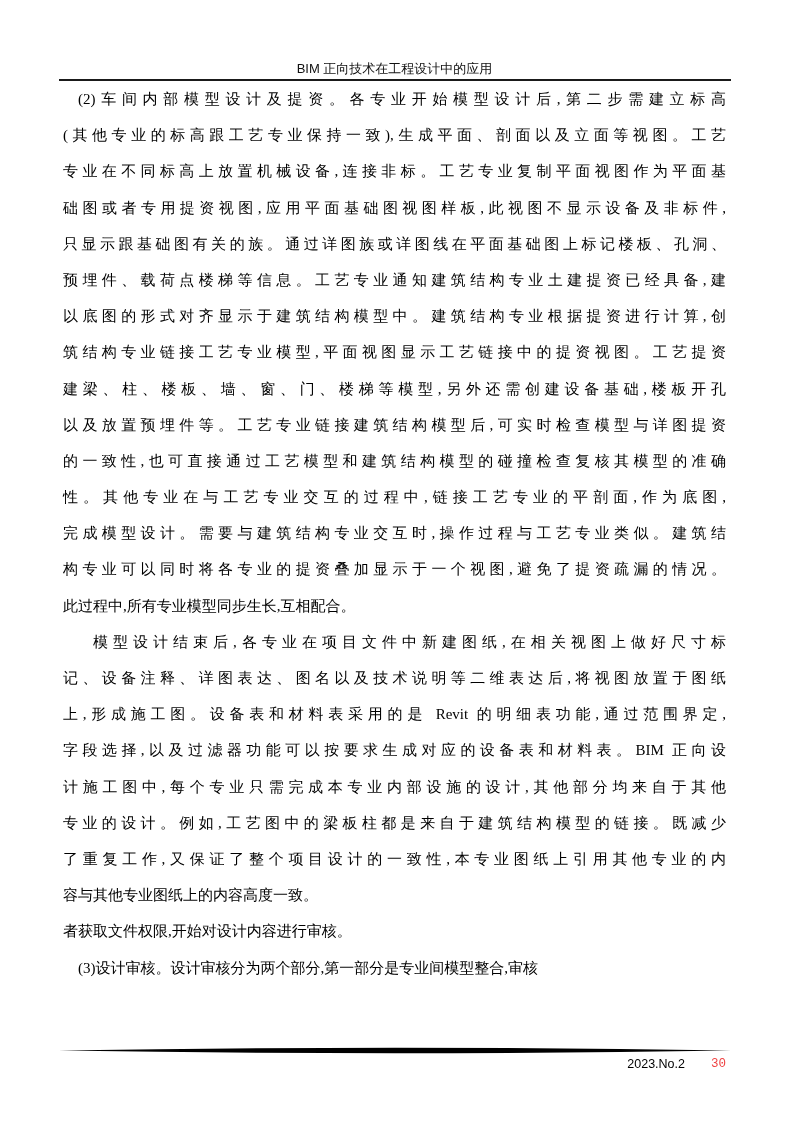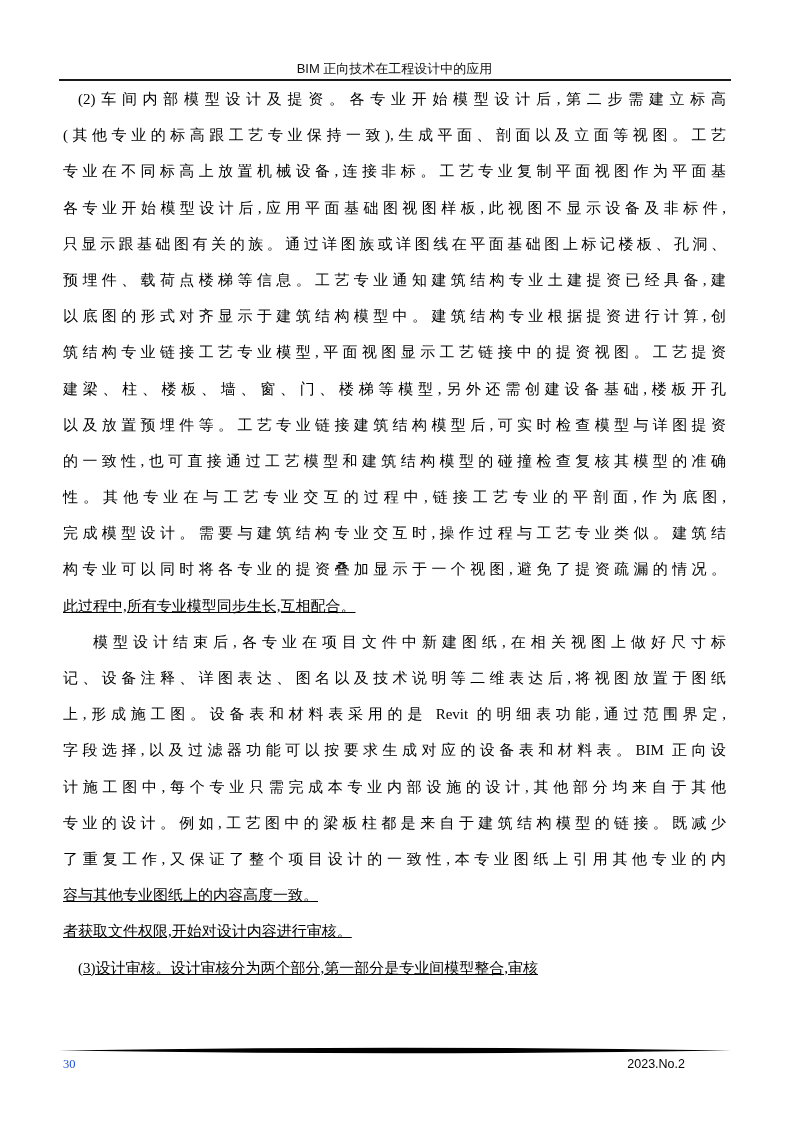--- a/index.html
+++ b/index.html
@@ -46,42 +46,41 @@
     font-size: 15px;
     color: #000000;
     text-align: justify;
     text-align-last: justify;
     white-space: nowrap;
     letter-spacing: 0;
   }
   .line.end {
     text-align: left;
     text-align-last: left;
-    text-decoration: underline;
   }
   .line.start { text-indent: 2em; }
   .line.start-paren { text-indent: 1em; }
   .footer-rule {
     position: absolute;
     top: 1047px;
     left: 59px;
     width: 672px;
     height: 7px;
   }
   .footer-rule svg { display: block; width: 100%; height: 100%; }
   .page-number {
     position: absolute;
     top: 1056px;
     left: 63px;
     width: 663px;
-    text-align: left;
-    font-family: Liberation Serif, serif;
+    text-align: right;
+    font-family: Liberation Mono, monospace;
     font-size: 12.5px;
     line-height: 16px;
-    color: #1d4ed8;
+    color: #ef4444;
   }
   .issue-label {
     position: absolute;
     top: 1056px;
     right: 108px;
     font-family: "Liberation Sans", "DejaVu Sans", sans-serif;
     font-size: 12.5px;
     line-height: 16px;
     color: #000000;
   }
@@ -92,21 +91,21 @@
 <div class="page">
 
   <div class="running-head">BIM 正向技术在工程设计中的应用</div>
 
   <div class="header-rule"></div>
 
   <div class="doc-body">
       <div class="line start-paren">(2)车间内部模型设计及提资。各专业开始模型设计后,第二步需建立标高</div>
       <div class="line">(其他专业的标高跟工艺专业保持一致),生成平面、剖面以及立面等视图。工艺</div>
       <div class="line">专业在不同标高上放置机械设备,连接非标。工艺专业复制平面视图作为平面基</div>
-      <div class="line">各专业开始模型设计后,应用平面基础图视图样板,此视图不显示设备及非标件,</div>
+      <div class="line">础图或者专用提资视图,应用平面基础图视图样板,此视图不显示设备及非标件,</div>
       <div class="line">只显示跟基础图有关的族。通过详图族或详图线在平面基础图上标记楼板、孔洞、</div>
       <div class="line">预埋件、载荷点楼梯等信息。工艺专业通知建筑结构专业土建提资已经具备,建</div>
       <div class="line">以底图的形式对齐显示于建筑结构模型中。建筑结构专业根据提资进行计算,创</div>
       <div class="line">筑结构专业链接工艺专业模型,平面视图显示工艺链接中的提资视图。工艺提资</div>
       <div class="line">建梁、柱、楼板、墙、窗、门、楼梯等模型,另外还需创建设备基础,楼板开孔</div>
       <div class="line">以及放置预埋件等。工艺专业链接建筑结构模型后,可实时检查模型与详图提资</div>
       <div class="line">的一致性,也可直接通过工艺模型和建筑结构模型的碰撞检查复核其模型的准确</div>
       <div class="line">性。其他专业在与工艺专业交互的过程中,链接工艺专业的平剖面,作为底图,</div>
       <div class="line">完成模型设计。需要与建筑结构专业交互时,操作过程与工艺专业类似。建筑结</div>
       <div class="line">构专业可以同时将各专业的提资叠加显示于一个视图,避免了提资疏漏的情况。</div>

